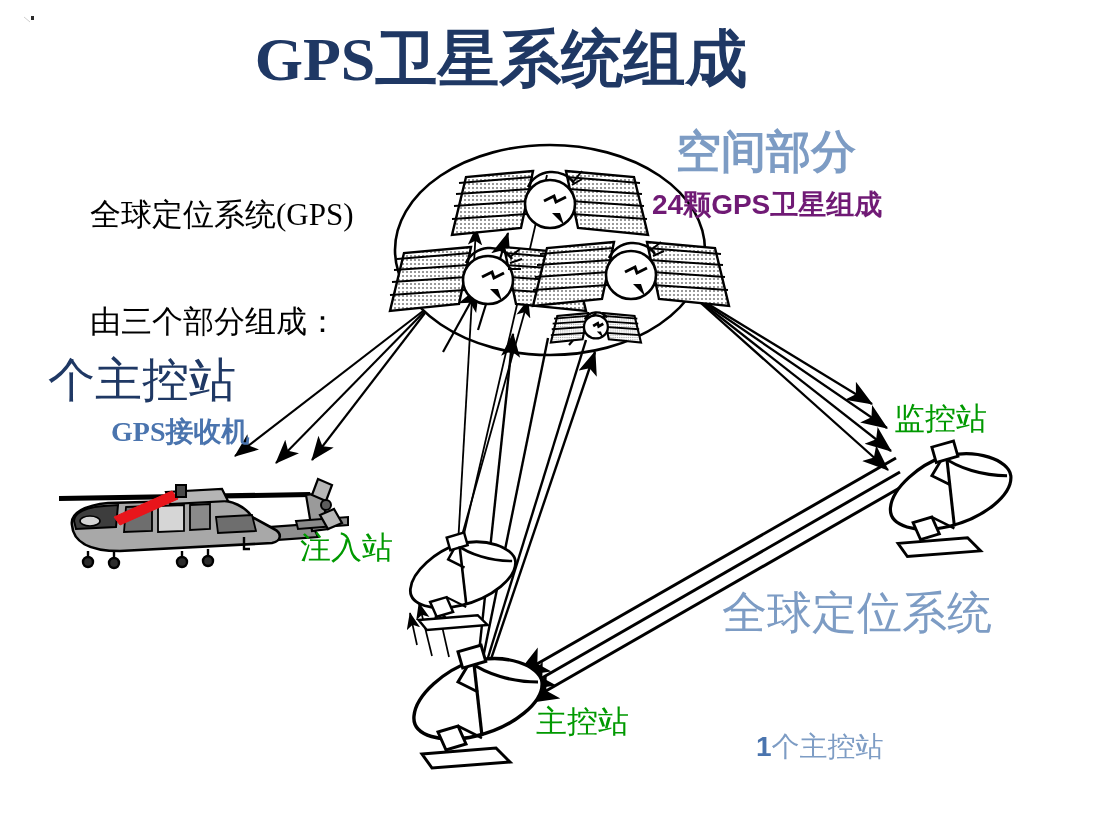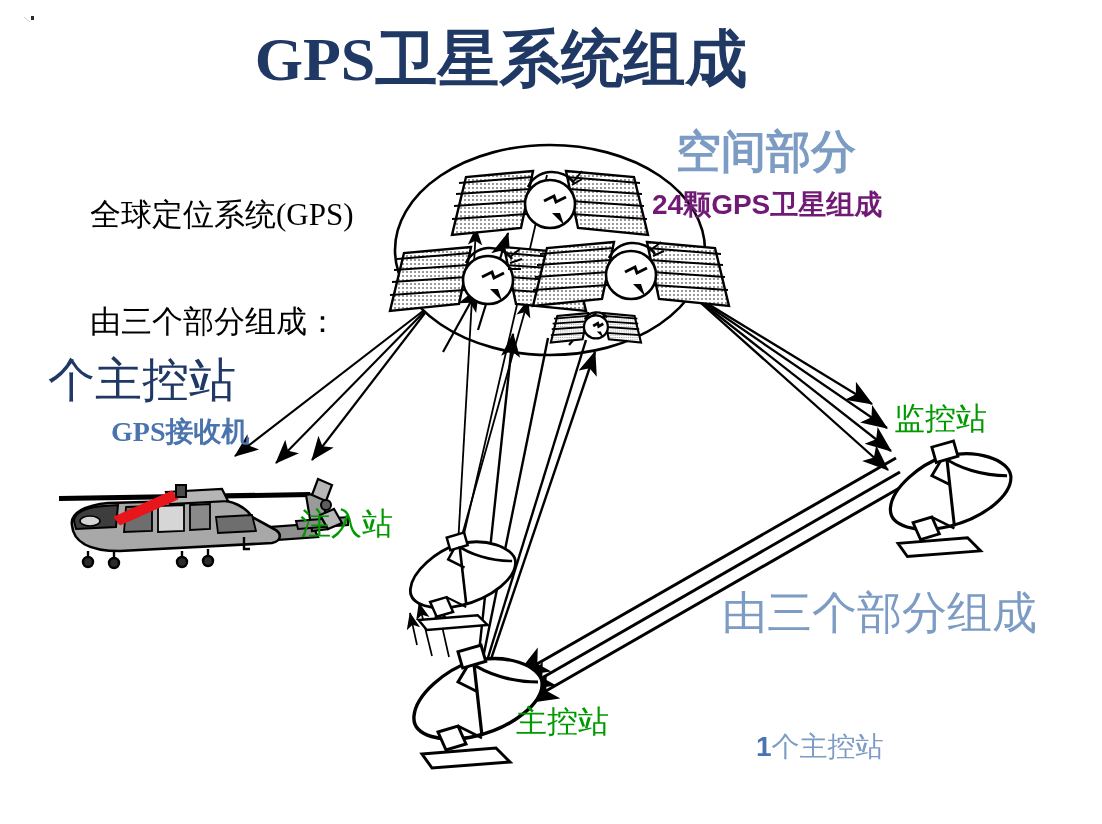--- a/index.html
+++ b/index.html
@@ -60,22 +60,22 @@
     font-family:"Liberation Serif","DejaVu Serif",serif;
   }
   #ground-list div{line-height:1.42;margin-top:22px;}
   #ground-list b{font-family:"Liberation Sans","DejaVu Sans",sans-serif;font-weight:bold;color:#4a74ae;}
 
   
   .green{
     color:#009900;font-size:31px;font-weight:normal;
     font-family:"Liberation Serif","DejaVu Serif",serif;
   }
-  #lbl-upload{left:300px;top:507px;}
-  #lbl-master{left:516px;top:705px;}
+  #lbl-upload{left:300px;top:531px;}
+  #lbl-master{left:536px;top:705px;}
   #lbl-monitor{left:894px;top:402px;}
 </style>
 </head>
 <body>
 
 <div id="stage">
 
   <svg id="artboard" viewBox="0 0 1102 824" xmlns="http://www.w3.org/2000/svg">
     <defs>
       <pattern id="panelDots" width="4" height="4" patternUnits="userSpaceOnUse">
@@ -297,21 +297,21 @@
     <div>全球定位系统(GPS)</div>
     <div>由三个部分组成：</div>
   </div>
 
   <div class="txt" id="space-title">空间部分</div>
   <div class="txt" id="space-sub">24颗GPS卫星组成</div>
 
   <div class="txt" id="user-title">个主控站</div>
   <div class="txt" id="user-sub">GPS接收机</div>
 
-  <div class="txt" id="ground-title">由三个部分组成</div>
+  <div class="txt" id="ground-title">全球定位系统</div>
   <div class="txt" id="ground-list">
     <div><b>1</b><span>个主控站</span></div>
     <div><b>5</b><span>个监控站</span></div>
     
   </div>
 
   <div class="txt green" id="lbl-upload">注入站</div>
   <div class="txt green" id="lbl-master">主控站</div>
   <div class="txt green" id="lbl-monitor">监控站</div>
 

